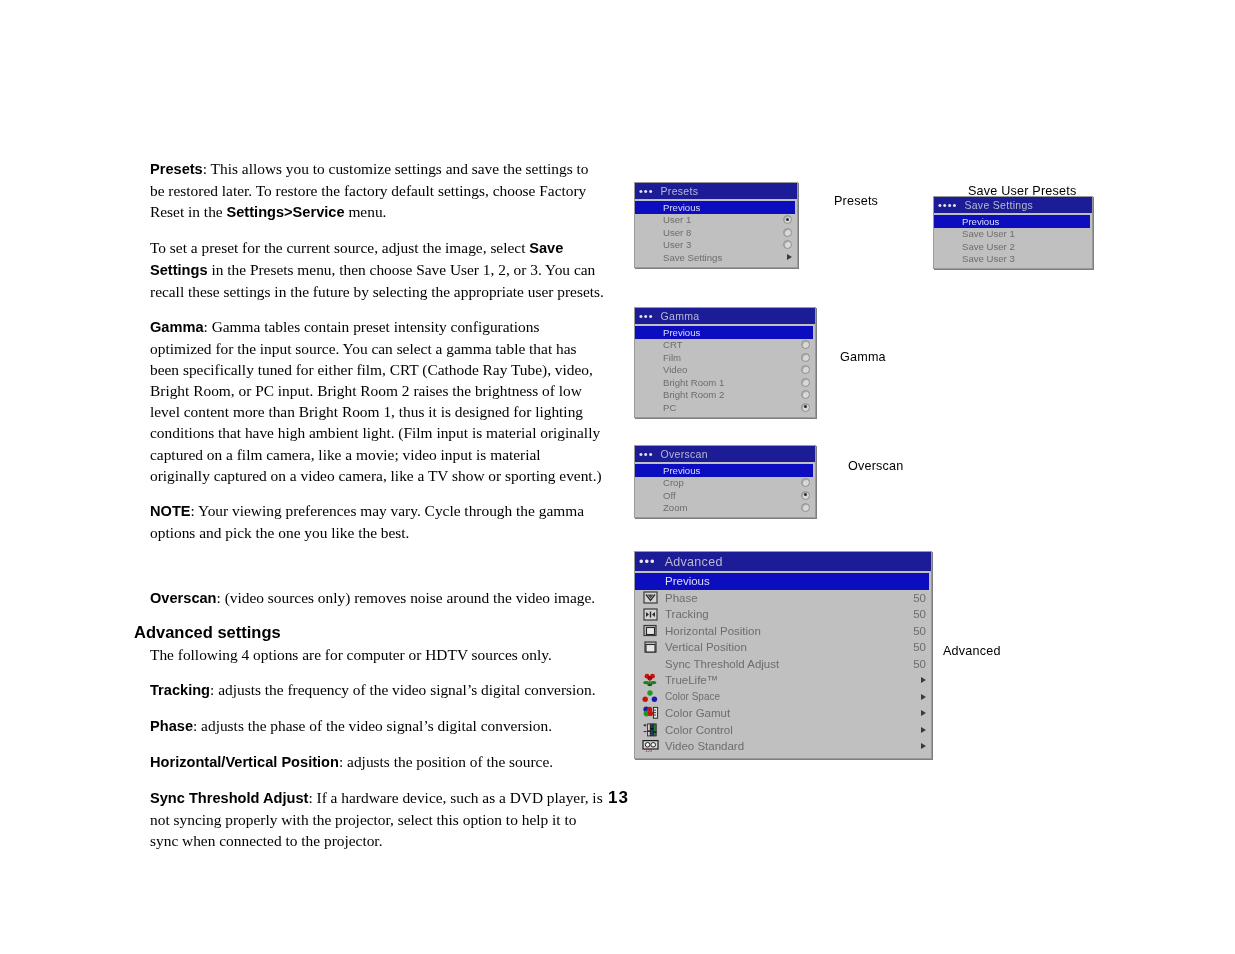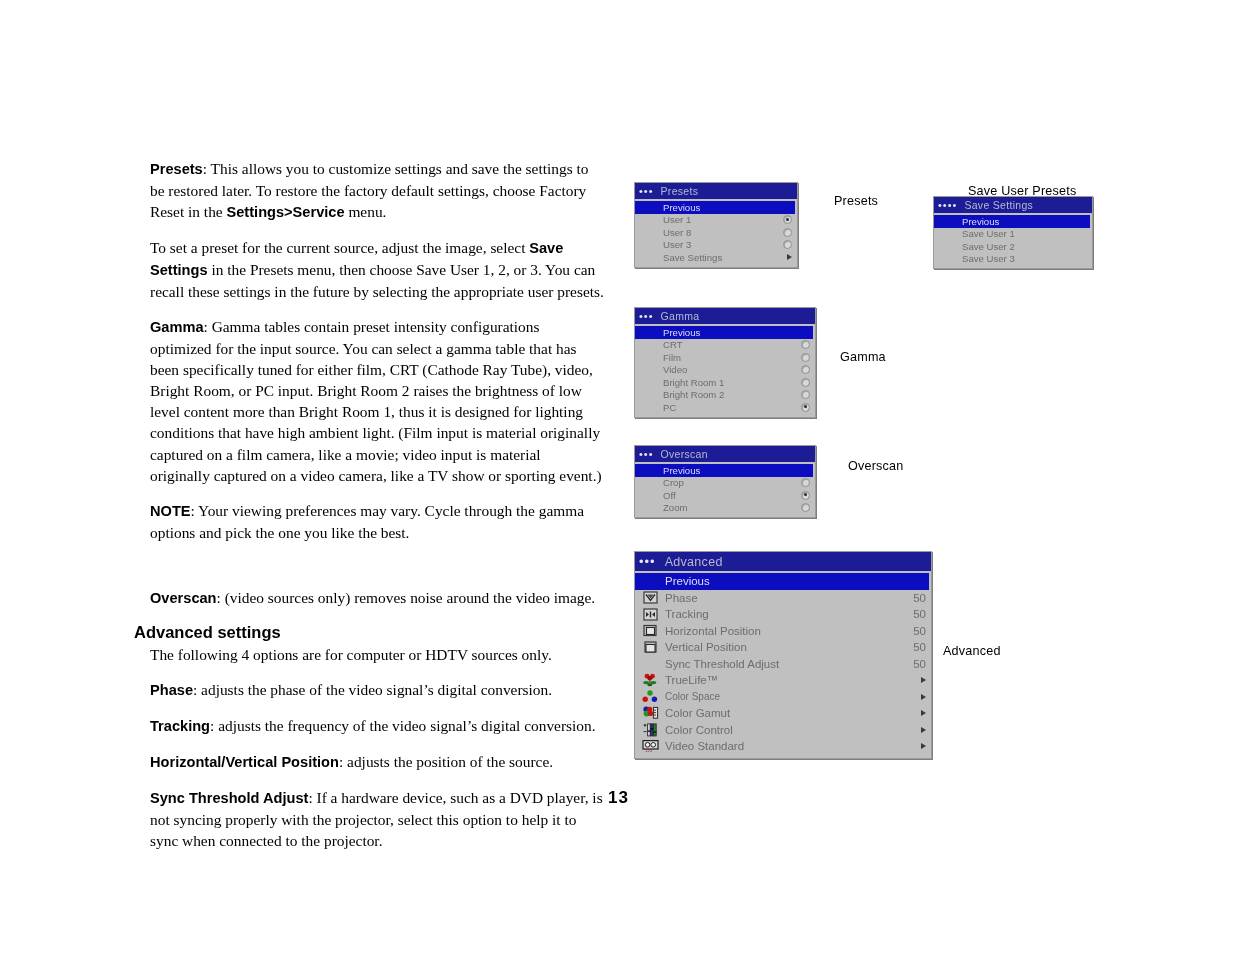--- a/index.html
+++ b/index.html
@@ -184,25 +184,25 @@
   <div class="spacer-lg"></div>
 
   <p class="para">
     <b>Overscan</b><span>: (video sources only) removes noise around the video image.</span>
   </p>
 
   <p class="heading">Advanced settings</p>
   <p class="para">The following 4 options are for computer or HDTV sources only.</p>
 
   <p class="para">
+    <b>Tracking</b><span>: adjusts the frequency of the video signal’s digital conversion.</span>
+  </p>
+
+  <p class="para">
     <b>Phase</b><span>: adjusts the phase of the video signal’s digital conversion.</span>
-  </p>
-
-  <p class="para">
-    <b>Tracking</b><span>: adjusts the frequency of the video signal’s digital conversion.</span>
   </p>
 
   <p class="para">
     <b>Horizontal/Vertical Position</b><span>: adjusts the position of the source.</span>
   </p>
 
   <p class="para">
     <b>Sync Threshold Adjust</b><span>: If a hardware device, such as a DVD player, is not syncing properly with the projector, select this option to help it to sync when connected to the projector.</span>
   </p>
 </div>

